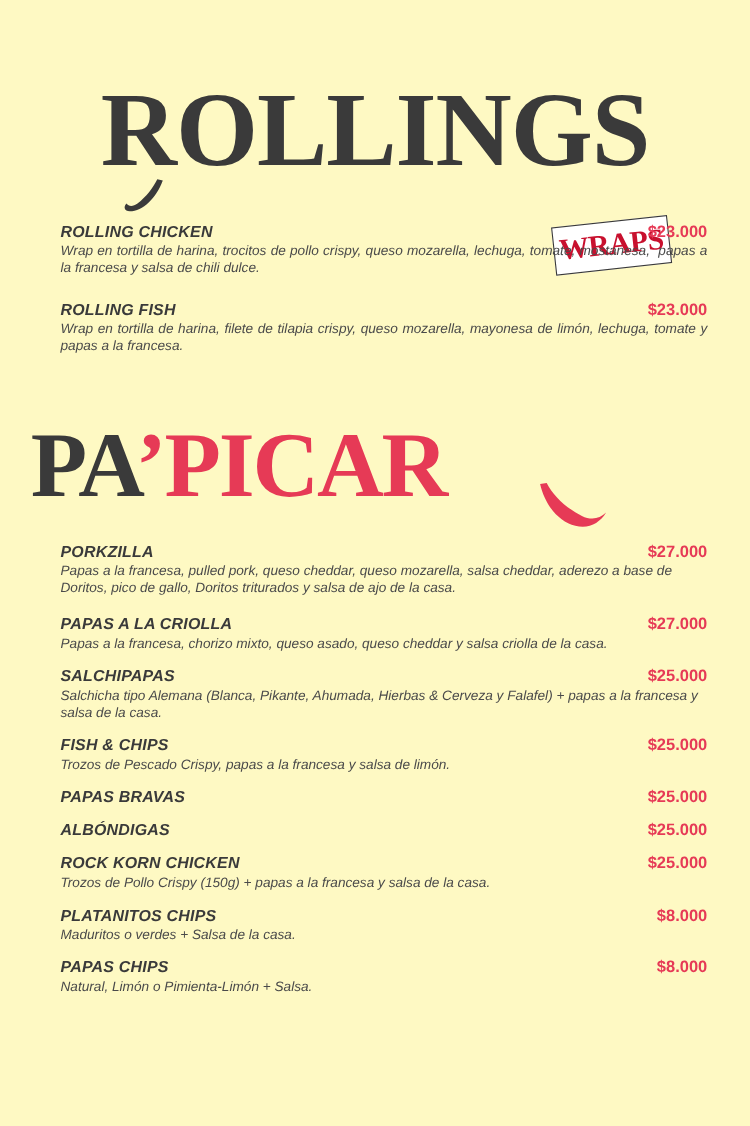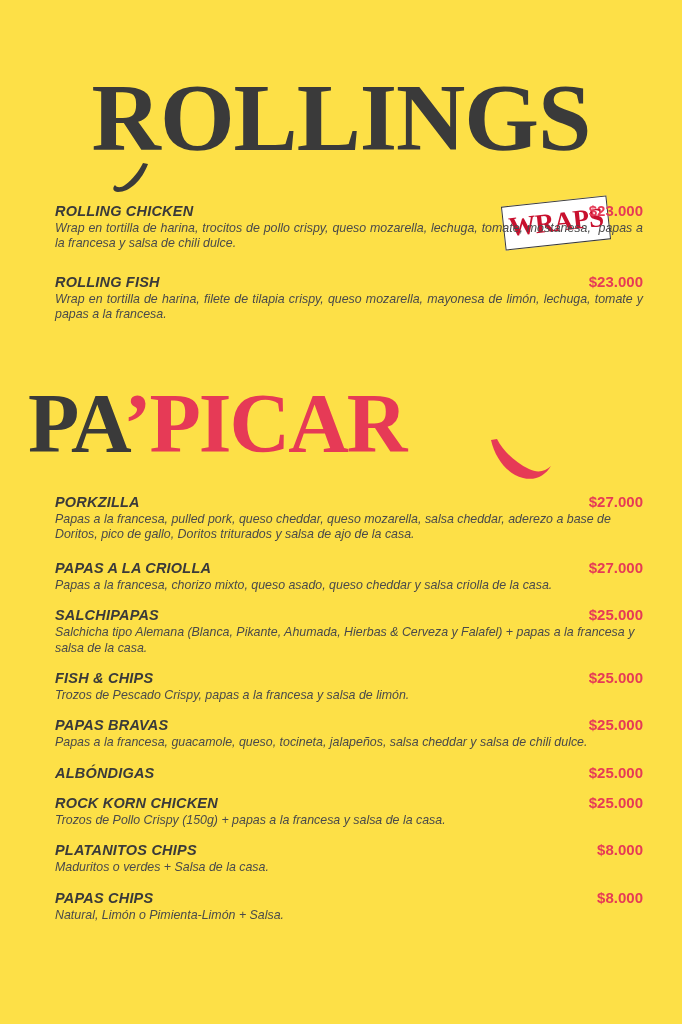--- a/index.html
+++ b/index.html
@@ -12,21 +12,21 @@
     height: 1024px;
     position: relative;
     overflow: hidden;
     font-family: "Liberation Sans", sans-serif;
     color: #3a3a3a;
   }
 
   .page {
     position: absolute;
     inset: 0;
-    background: #fde047;
+    background: #fef9c3;
   }
 
   
   .rollings-block {
     position: absolute;
     top: 66px;
     left: 0;
     width: 682px;
     height: 130px;
   }
@@ -258,21 +258,20 @@
       <div class="item-desc no-justify">Trozos de Pescado Crispy, papas a la francesa y salsa de limón.</div>
     </div>
 
     <div class="gap-sm"></div>
 
     <div class="menu-item">
       <div class="item-head">
         <span class="item-name">PAPAS BRAVAS</span>
         <span class="item-price">$25.000</span>
       </div>
-      <div class="item-desc no-justify">Papas a la francesa, guacamole, queso, tocineta, jalapeños, salsa cheddar y salsa de chili dulce.</div>
     </div>
 
     <div class="gap-sm"></div>
 
     <div class="menu-item">
       <div class="item-head">
         <span class="item-name">ALBÓNDIGAS</span>
         <span class="item-price">$25.000</span>
       </div>
     </div>

